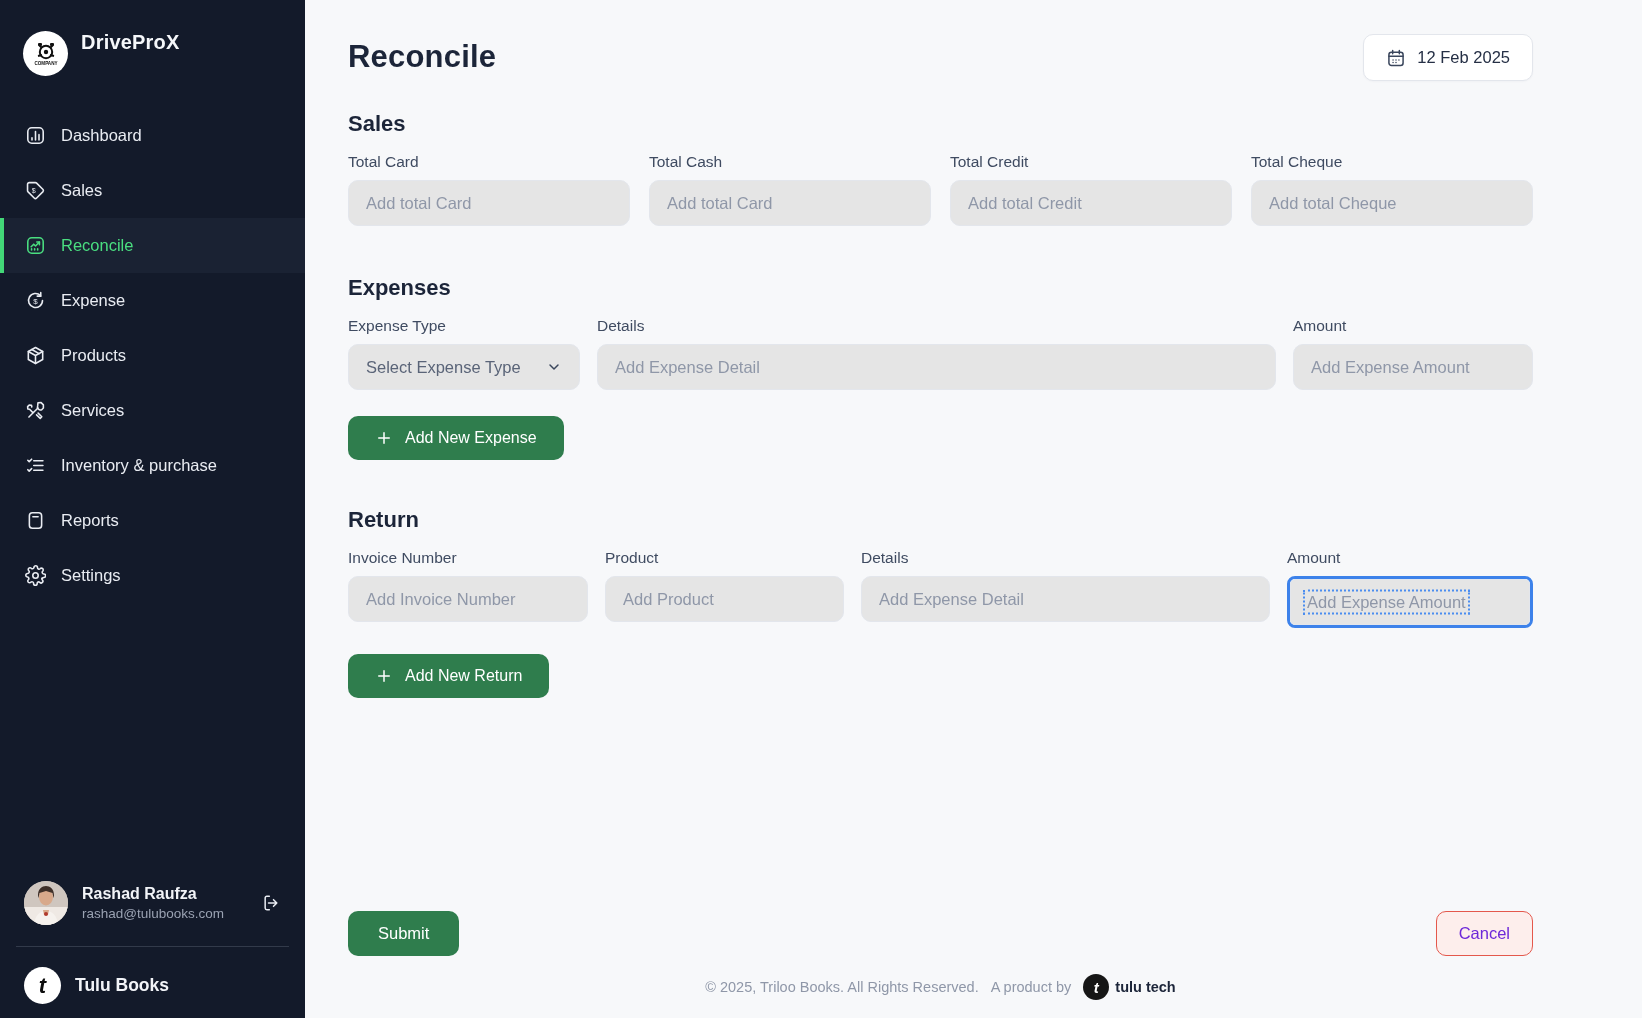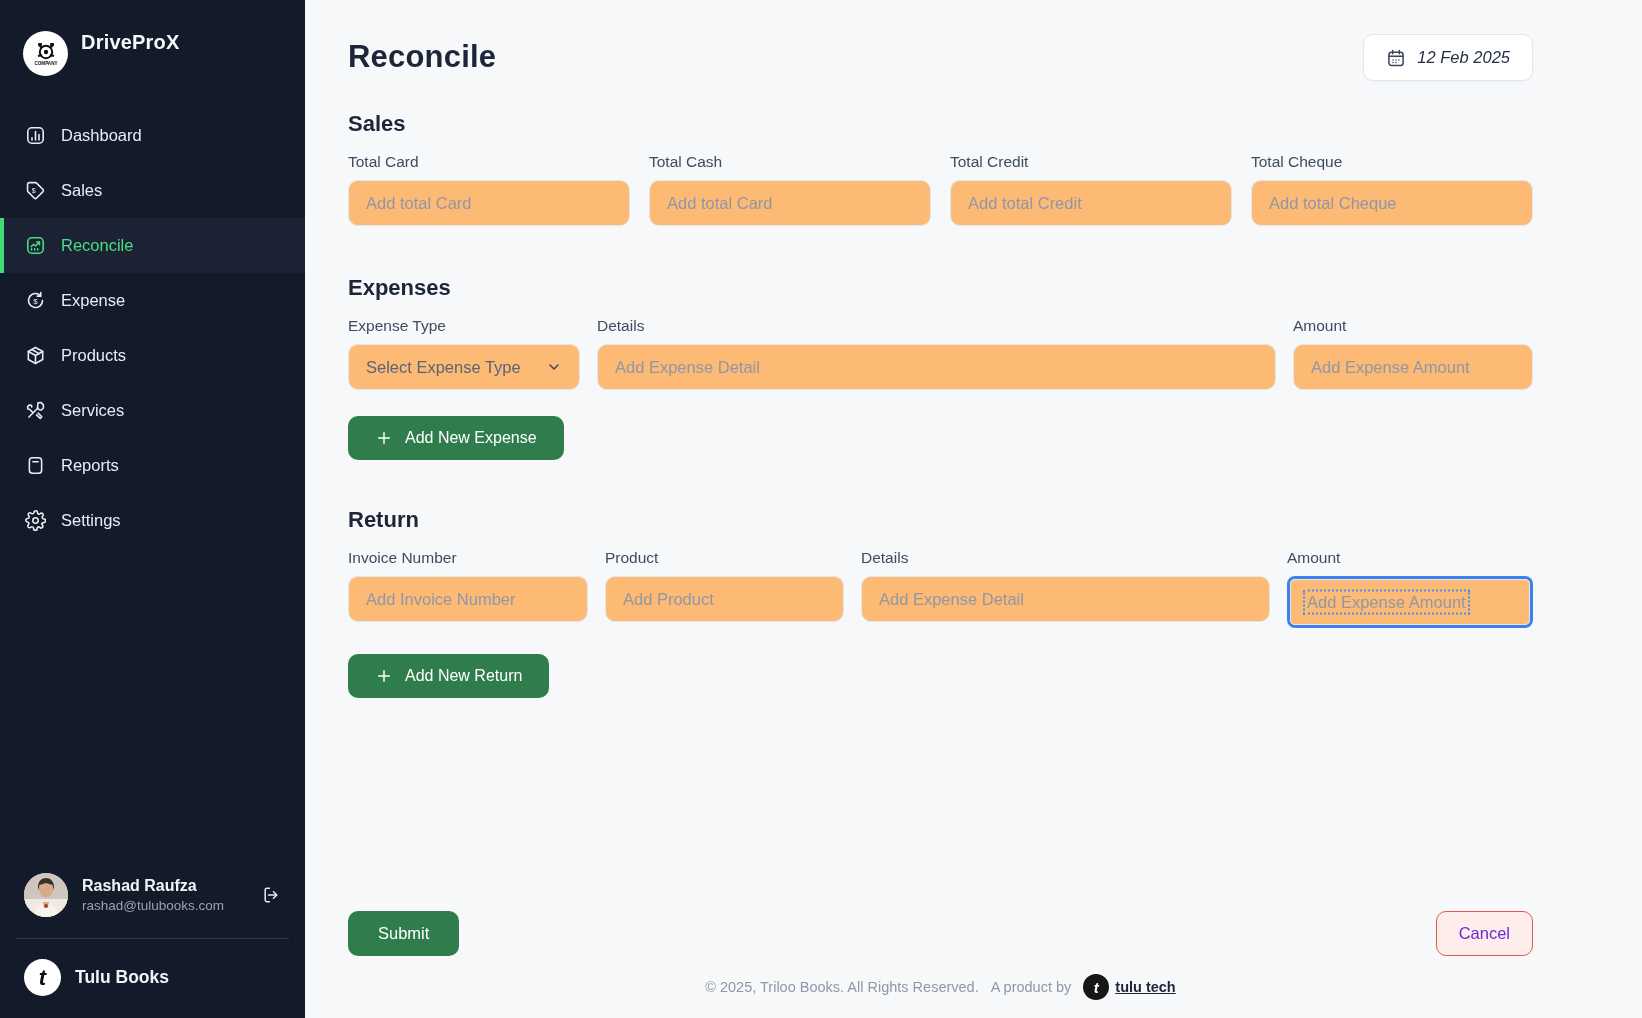--- a/index.html
+++ b/index.html
@@ -24,21 +24,21 @@
   .nav { margin-top:32px; display:flex; flex-direction:column; }
   .nav-item {
     height:55px; display:flex; align-items:center; gap:15px;
     padding-left:24px; font-size:16.5px; color:#e9ecf2; cursor:pointer;
     border-left:4px solid transparent; padding-left:20px;
   }
   .nav-item .nicon { width:22px; height:22px; display:flex; align-items:center; justify-content:center; }
   .nav-item svg { stroke:#e9ecf2; }
   .nav-item.active { background:#1a2233; border-left-color:#43d878; color:#4ade80; }
   .nav-item.active svg { stroke:#4ade80; }
-  .sidebar-bottom { margin-top:auto; padding-bottom:22px; }
+  .sidebar-bottom { margin-top:auto; padding-bottom:14px; }
   .user-row { display:flex; align-items:center; gap:14px; padding:0 24px; }
   .avatar { width:44px; height:44px; border-radius:50%; overflow:hidden; background:#cfc8c2; flex-shrink:0; }
   .user-text { display:flex; flex-direction:column; gap:3px; flex:1; }
   .user-name { font-size:16px; font-weight:700; color:#f2f4f8; }
   .user-email { font-size:13.5px; color:#9aa2b2; }
   .logout-btn { cursor:pointer; display:flex; align-items:center; }
   .divider { height:1px; background:#323a4a; margin:21px 16px 20px 16px; }
   .brand-row { display:flex; align-items:center; gap:14px; padding:0 24px; }
   .brand-circle {
     width:37px; height:37px; border-radius:50%; background:#ffffff;
@@ -46,29 +46,29 @@
     color:#0d0d0d; font-weight:800; font-size:22px; font-style:italic;
   }
   .brand-name { font-size:17.5px; font-weight:600; color:#f2f4f8; }
   
   .main { flex:1; display:flex; flex-direction:column; padding:34px 109px 12px 43px; }
   .header-row { display:flex; align-items:flex-start; justify-content:space-between; }
   .page-title { font-size:31px; font-weight:800; color:#1c2539; letter-spacing:.2px; padding-top:5px; }
   .date-btn {
     display:flex; align-items:center; gap:11px; background:#ffffff;
     border:1px solid #e3e6ec; border-radius:10px; height:47px; padding:0 22px;
-    font-size:16.5px; color:#252f45; cursor:pointer; box-shadow:0 1px 2px rgba(20,30,60,.03);font-style:italic;
+    font-size:16.5px; color:#252f45; cursor:pointer; box-shadow:0 1px 2px rgba(20,30,60,.03);
   }
   h2.section { font-size:22px; font-weight:800; color:#1c2539; }
   .sales-h { margin-top:30px; }
   .expenses-h { margin-top:49px; }
   .return-h { margin-top:47px; }
   .field label { display:block; font-size:15.5px; color:#3f4b61; margin:16px 0 9px; }
   input.tb, .selectbox {
-    width:100%; height:46px; background:#fdba74; border:1px solid #e3e6ec;
+    width:100%; height:46px; background:#e5e5e5; border:1px solid #e3e6ec;
     border-radius:10px; padding:0 17px; font-size:16.5px; color:#252f45;
     font-family:"Liberation Sans","DejaVu Sans",sans-serif; outline:none;
   }
   input.tb::placeholder { color:#8f97a8; opacity:1; }
   .selectbox { display:flex; align-items:center; justify-content:space-between; cursor:pointer; color:#5a6478; }
   .grid-sales { display:grid; grid-template-columns:repeat(4,1fr); column-gap:19px; }
   .grid-exp { display:grid; grid-template-columns:232px 1fr 240px; column-gap:17px; }
   .grid-ret { display:grid; grid-template-columns:240px 239px 1fr 246px; column-gap:17px; }
   .btn-green {
     margin-top:26px; display:inline-flex; align-items:center; gap:12px;
@@ -100,21 +100,21 @@
   }
   .footer {
     margin-top:18px; display:flex; align-items:center; justify-content:center; gap:6px;
     font-size:14.5px; color:#8f97a8; padding-bottom:6px;
   }
   .footer .tulu-mini {
     width:26px; height:26px; border-radius:50%; background:#161616; color:#fff;
     display:flex; align-items:center; justify-content:center; font-weight:800;
     font-style:italic; font-size:15px; margin-left:6px;
   }
-  .footer .tech { color:#1c2539; font-weight:700;text-decoration:underline; }
+  .footer .tech { color:#1c2539; font-weight:700; }
 </style>
 </head>
 <body>
 
 <aside class="sidebar">
   <div class="logo-row">
     <div class="logo-circle">
       <svg width="30" height="30" viewBox="0 0 30 30" fill="none">
         <circle cx="15" cy="13" r="6.2" stroke="#111" stroke-width="2"></circle>
         <circle cx="15" cy="13" r="2.2" fill="#111"></circle>
@@ -179,20 +179,29 @@
     </div>
     <div class="nav-item">
       <span class="nicon">
         <svg width="21" height="21" viewBox="0 0 24 24" fill="none" stroke-width="1.8" stroke-linecap="round" stroke-linejoin="round">
           <path d="M14.5 6.5a3.5 3.5 0 0 0 4.6 4.6L21 9.2V5.6L18.4 3l-3.6.1z"></path>
           <path d="M14.8 9.2L4.5 19.5M9.3 14.7L5.2 10.6l-2-.4L3 7.6l1.8-1.8 2.6.2.4 2"></path>
           <path d="M15 15l4.2 4.2-1.8 1.8L13.2 17"></path>
         </svg>
       </span>
       <span>Services</span>
+    </div>
+    <div class="nav-item">
+      <span class="nicon">
+        <svg width="21" height="21" viewBox="0 0 24 24" fill="none" stroke-width="1.8" stroke-linecap="round" stroke-linejoin="round">
+          <path d="M10 6.5h10.5M10 12h10.5M10 17.5h10.5"></path>
+          <path d="M3.2 6l1.6 1.6L7.6 4.8M3.2 16.8l1.6 1.6 2.8-2.8"></path>
+        </svg>
+      </span>
+      <span>Inventory &amp; purchase</span>
     </div>
     <div class="nav-item">
       <span class="nicon">
         <svg width="21" height="21" viewBox="0 0 24 24" fill="none" stroke-width="1.8" stroke-linecap="round">
           <rect x="5" y="3.2" width="14" height="17.6" rx="3.5"></rect>
           <path d="M9 7.8h6"></path>
         </svg>
       </span>
       <span>Reports</span>
     </div>

